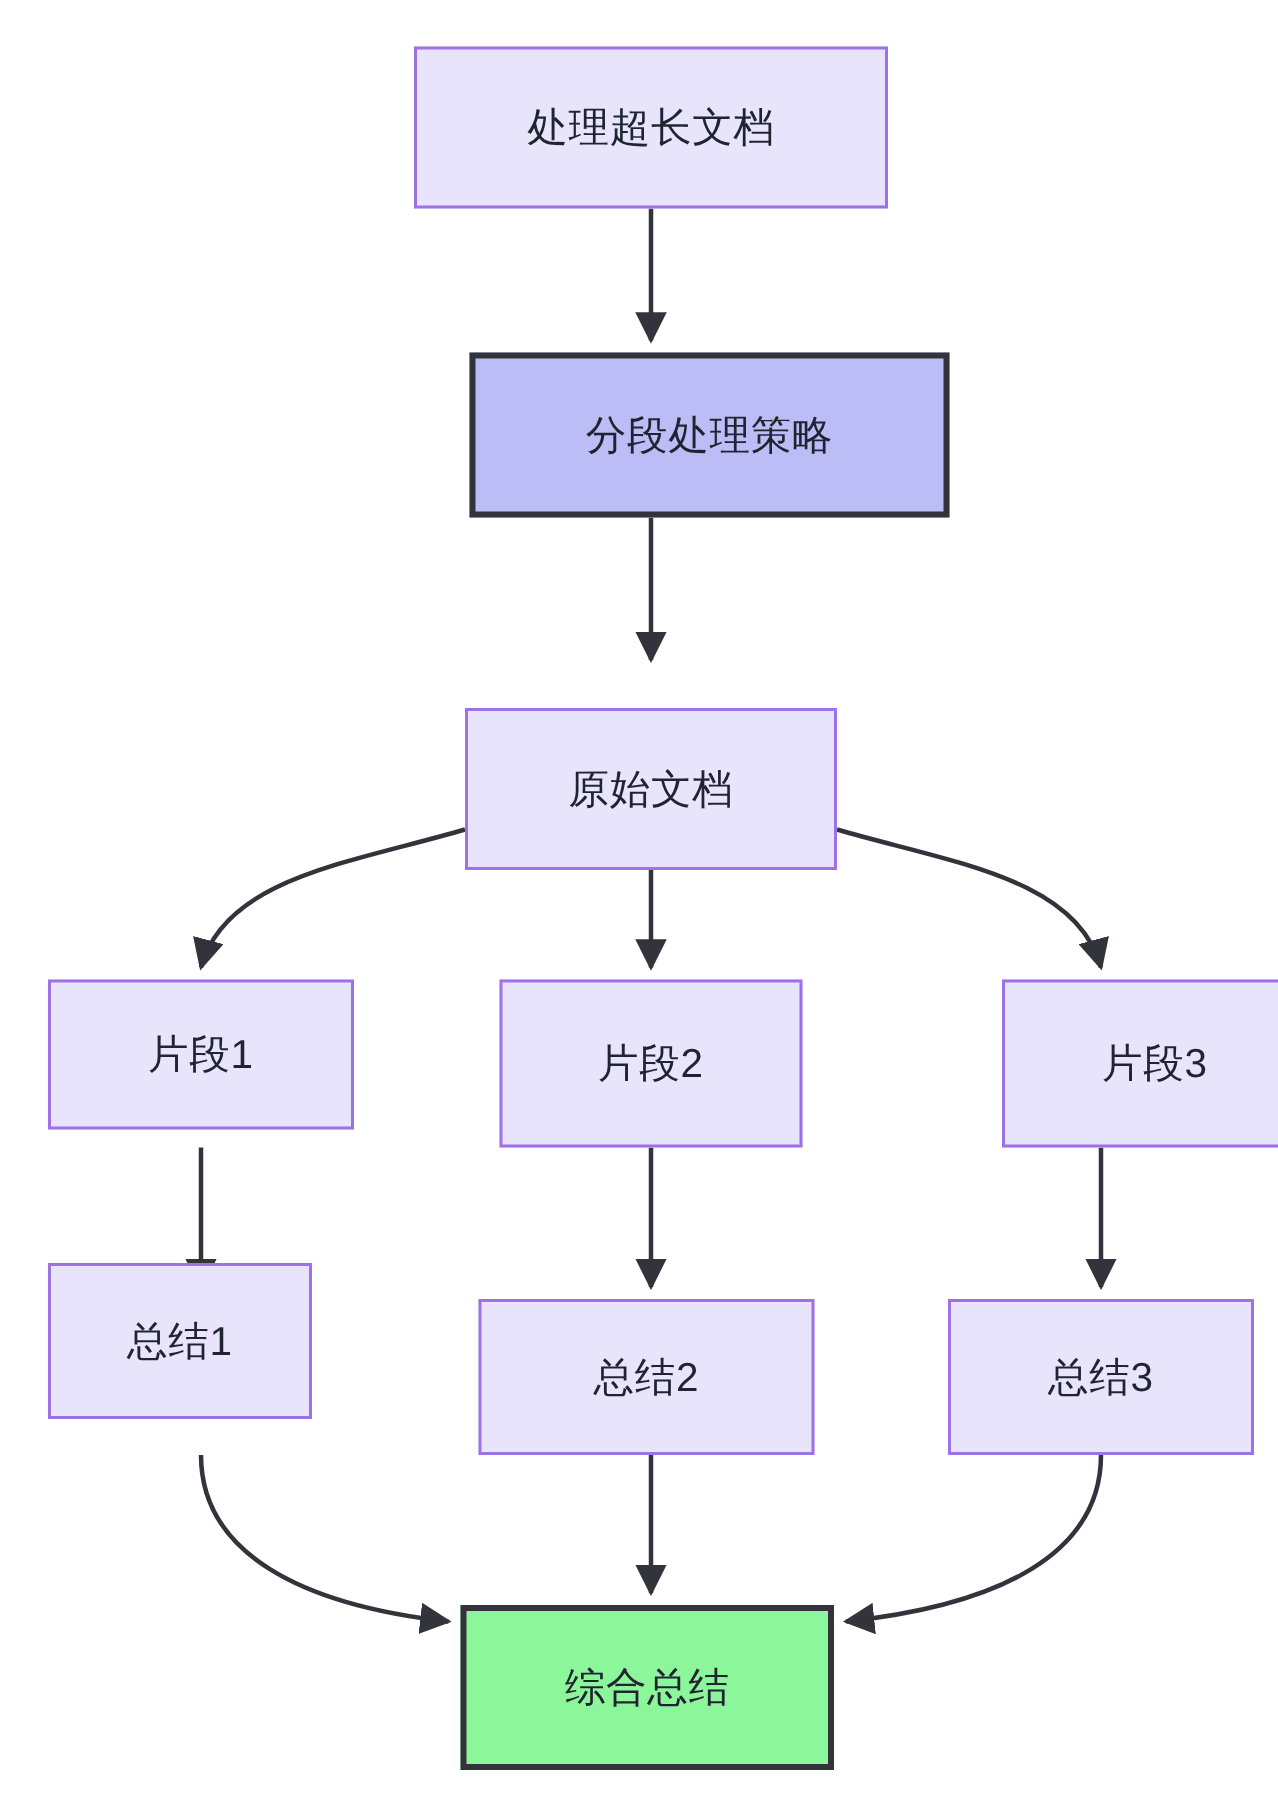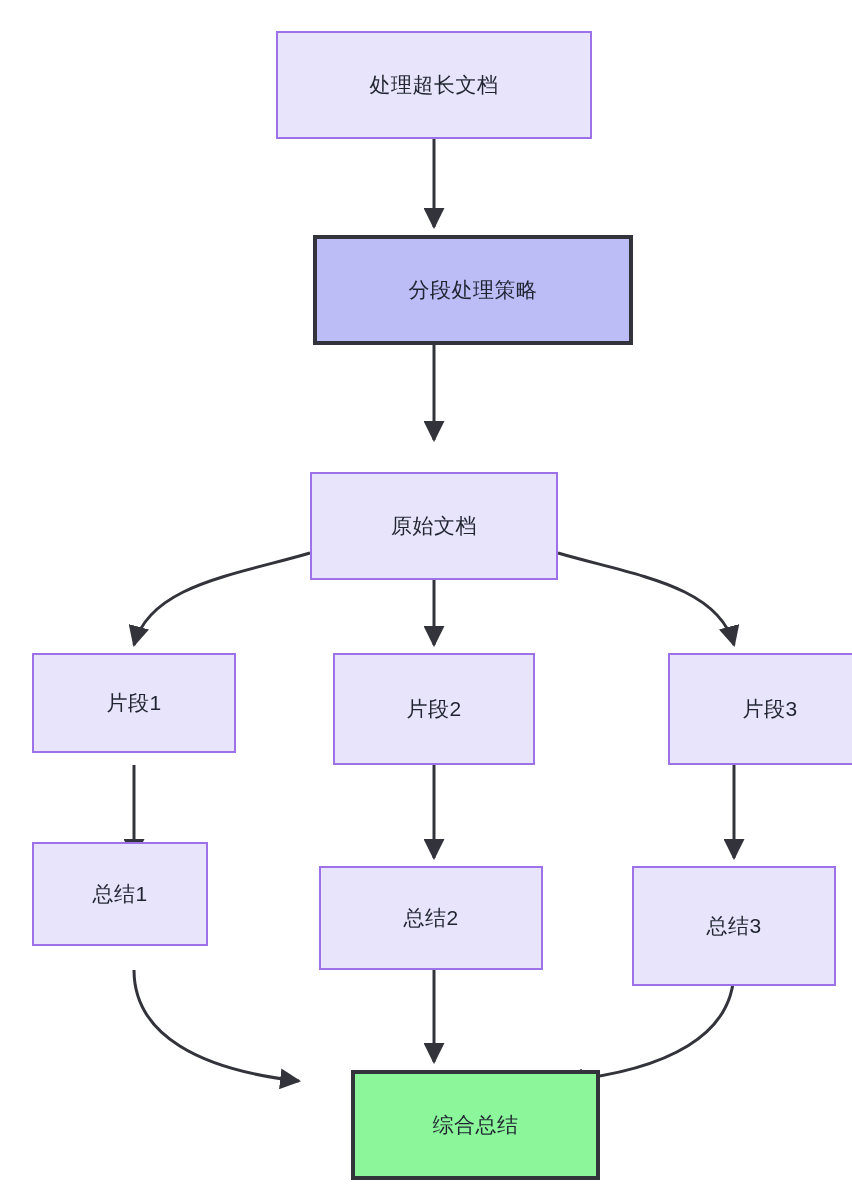--- a/index.html
+++ b/index.html
@@ -26,38 +26,37 @@
     pointer-events: none;
   }
   .node {
     position: absolute;
     box-sizing: border-box;
     display: flex;
     align-items: center;
     justify-content: center;
     text-align: center;
     color: #1f2430;
-    font-size: 21px;
+    font-size: 27px;
     line-height: 1.2;
     letter-spacing: 0.5px;
     white-space: nowrap;
   }
   .node-light {
     background: #e8e4fb;
     border: 2px solid #9d71e8;
   }
   .node-strong {
     background: #bcbcf7;
     border: 4px solid #33343b;
     margin-left: 42px;
   }
   .node-result {
     background: #8cf79a;
     border: 4px solid #33343b;
-    margin-left: 44px;
   }
   .node-label {
     display: block;
   }
 </style>
 </head>
 <body>
 
 <div id="flowchart-root">
 
@@ -116,21 +115,21 @@
   </div>
 
   <div class="node node-light" style="left:32px; top:842px; width:176px; height:104px;">
     <span class="node-label">总结1</span>
   </div>
 
   <div class="node node-light" style="left:319px; top:866px; width:224px; height:104px;">
     <span class="node-label">总结2</span>
   </div>
 
-  <div class="node node-light" style="left:632px; top:866px; width:204px; height:120px;">
+  <div class="node node-light" style="left:632px; top:866px; width:204px; height:104px;">
     <span class="node-label">总结3</span>
   </div>
 
   <div class="node node-result" style="left:307px; top:1070px; width:249px; height:110px;">
     <span class="node-label">综合总结</span>
   </div>
 
 </div>
 
 </body></html>

